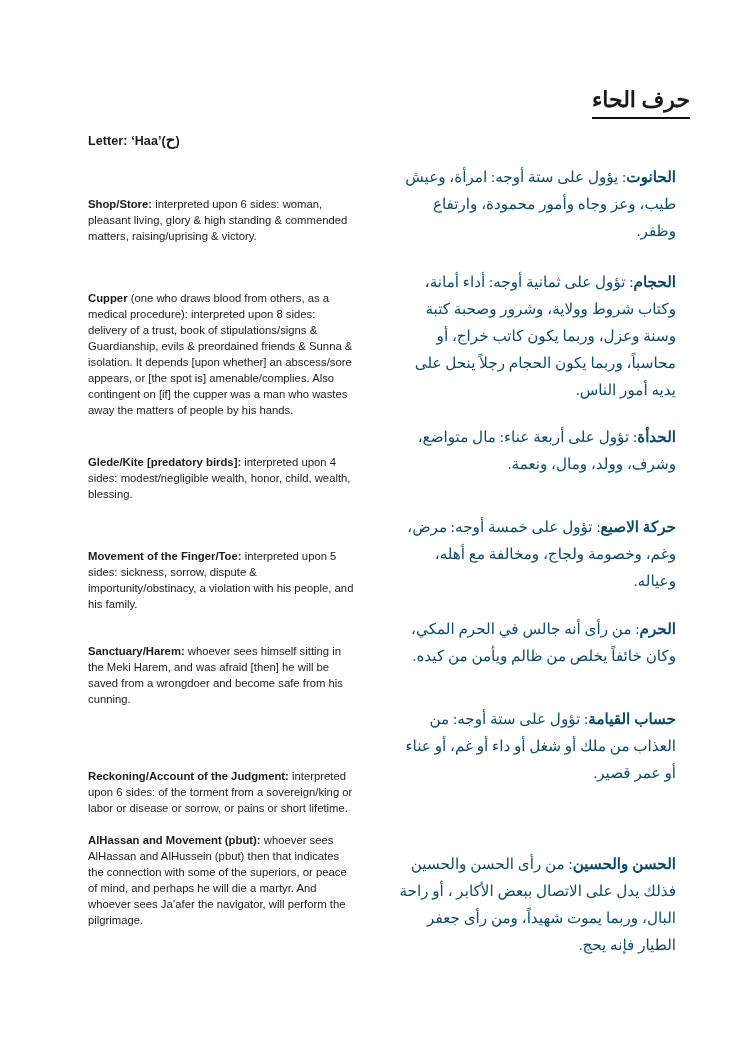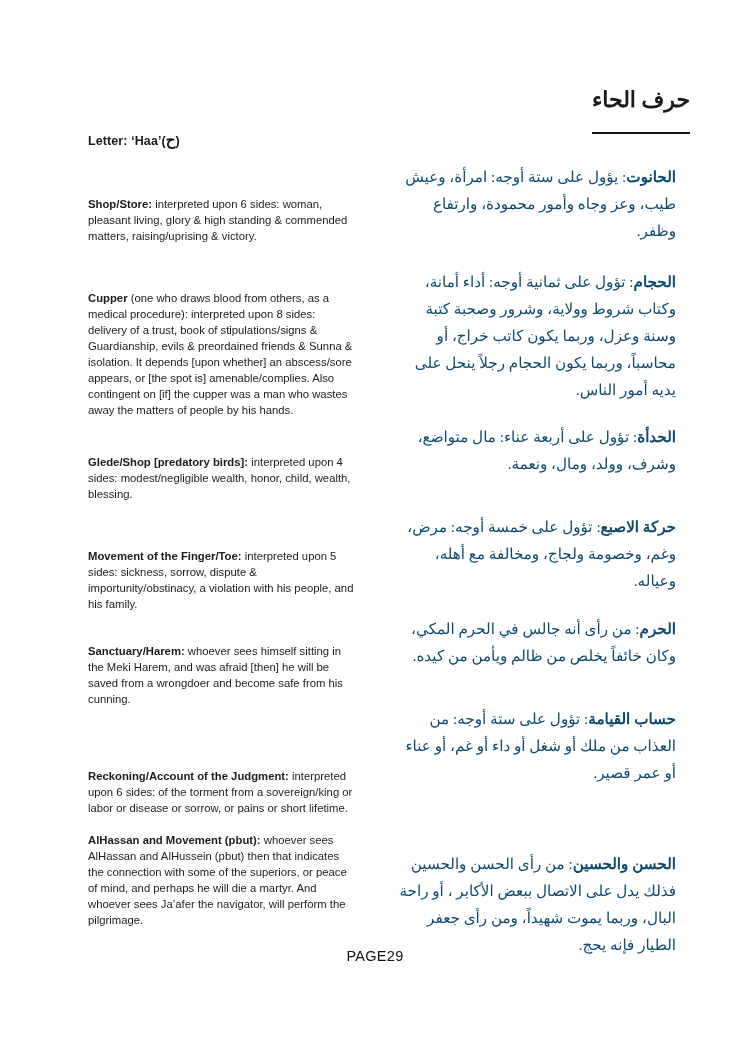--- a/index.html
+++ b/index.html
@@ -27,21 +27,21 @@
     text-align: right;
   }
   .arabic-title {
     display: inline-block;
     font-family: "Liberation Serif", "DejaVu Serif", serif;
     font-size: 22px;
     font-weight: bold;
     line-height: 1.25;
     direction: rtl;
     border-bottom: 2.2px solid #111111;
-    padding-bottom: 18px;
+    padding-bottom: 3px;
     letter-spacing: 0;
   }
 
   .letter-label {
     position: absolute;
     top: 131px;
     left: 88px;
     font-size: 12.5px;
     font-weight: bold;
     letter-spacing: 0.1px;
@@ -122,21 +122,21 @@
 
     <div class="entry-en" style="top:196px">
       <span class="term">Shop/Store:</span><span> interpreted upon 6 sides: woman, pleasant living, glory &amp; high standing &amp; commended matters, raising/uprising &amp; victory.</span>
     </div>
 
     <div class="entry-en" style="top:290px">
       <span class="term">Cupper</span><span> (one who draws blood from others, as a medical procedure): interpreted upon 8 sides: delivery of a trust, book of stipulations/signs &amp; Guardianship, evils &amp; preordained friends &amp; Sunna &amp; isolation. It depends [upon whether] an abscess/sore appears, or [the spot is] amenable/complies. Also contingent on [if] the cupper was a man who wastes away the matters of people by his hands.</span>
     </div>
 
     <div class="entry-en" style="top:454px">
-      <span class="term">Glede/Shop [predatory birds]:</span><span> interpreted upon 4 sides: modest/negligible wealth, honor, child, wealth, blessing.</span>
+      <span class="term">Glede/Kite [predatory birds]:</span><span> interpreted upon 4 sides: modest/negligible wealth, honor, child, wealth, blessing.</span>
     </div>
 
     <div class="entry-en" style="top:548px">
       <span class="term">Movement of the Finger/Toe:</span><span> interpreted upon 5 sides: sickness, sorrow, dispute &amp; importunity/obstinacy, a violation with his people, and his family.</span>
     </div>
 
     <div class="entry-en" style="top:643px">
       <span class="term">Sanctuary/Harem:</span><span> whoever sees himself sitting in the Meki Harem, and was afraid [then] he will be saved from a wrongdoer and become safe from his cunning.</span>
     </div>
 
@@ -175,15 +175,14 @@
     <div class="entry-ar" style="top:705px">
       <span class="term">حساب القيامة</span><span>: تؤول على ستة أوجه: من العذاب من ملك أو شغل أو داء أو غم، أو عناء أو عمر قصير.</span>
     </div>
 
     <div class="entry-ar" style="top:850px">
       <span class="term">الحسن والحسين</span><span>: من رأى الحسن والحسين فذلك يدل على الاتصال ببعض الأكابر ، أو راحة البال، وربما يموت شهيداً، ومن رأى جعفر الطيار فإنه يحج.</span>
     </div>
 
   </div>
 
-  <div class="footer">PAGE29</div>
 
 </div>
 
 </body></html>

